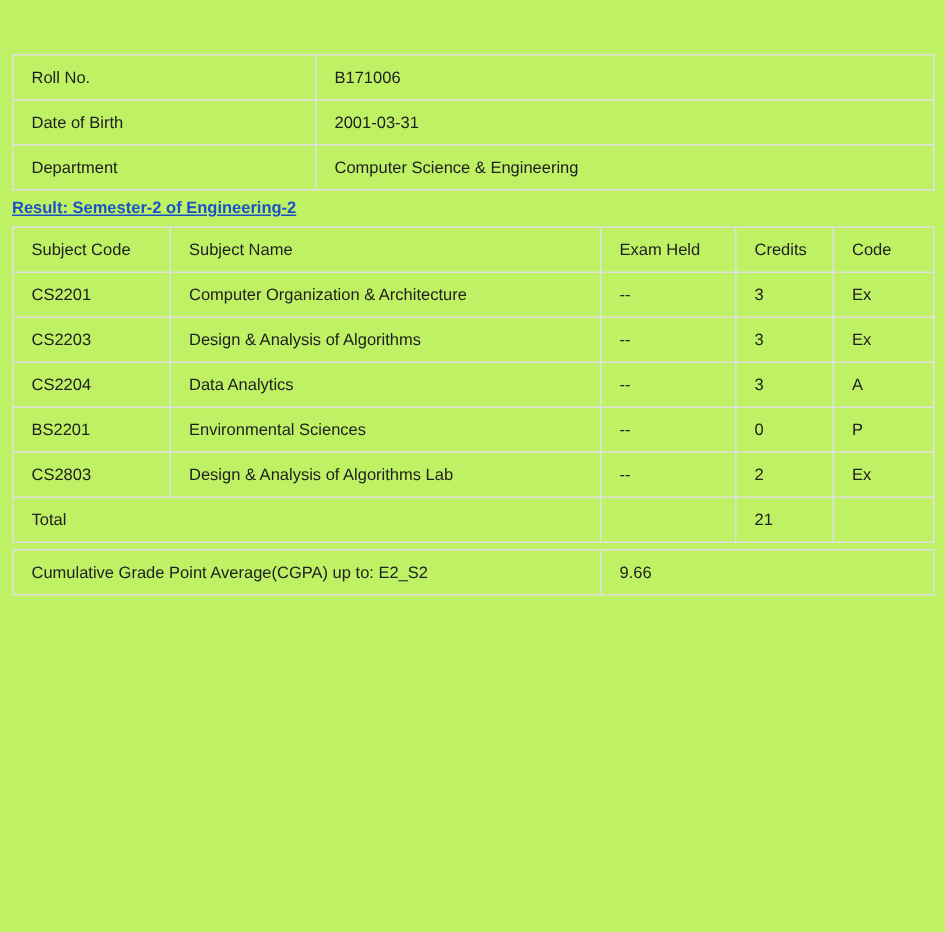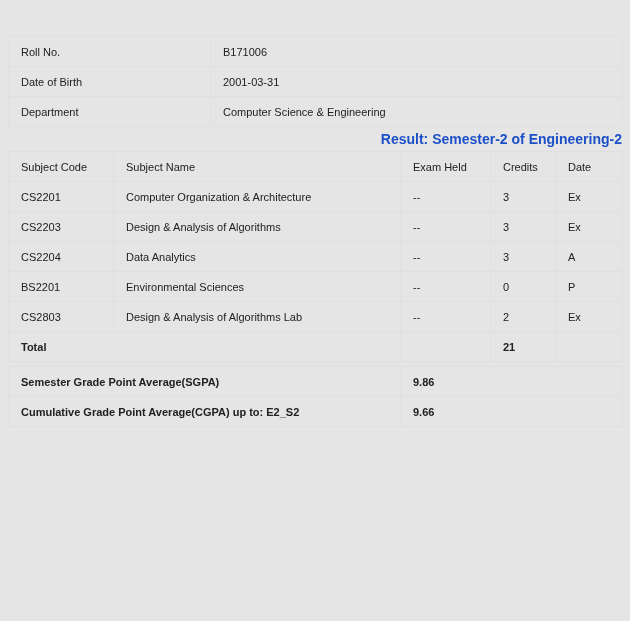--- a/index.html
+++ b/index.html
@@ -7,47 +7,48 @@
     padding: 0;
     background: #ffffff;
     font-family: "Liberation Sans", sans-serif;
     color: #212121;
   }
   .page {
     width: 630px;
     height: 621px;
     box-sizing: border-box;
     padding: 36px 8px 24px 8px;
-    background: #e5e5e5;
+    background: #bef264;
     overflow: hidden;
   }
   table {
     width: 614px;
     border-collapse: collapse;
     table-layout: fixed;
   }
   th, td {
     border: 1px solid #e0e0e0;
     font-size: 11px;
     height: 29px;
     padding: 0 12px;
     vertical-align: middle;
     text-align: left;
     overflow: hidden;
     white-space: nowrap;
   }
   th { font-weight: normal; }
-  .bold { font-weight: bold; }
+  .bold { font-weight: normal; }
   .result-title {
     height: 24px;
     line-height: 24px;
-    text-align: right;
-    font-size: 14px;
+    text-align: left;
+    font-size: 11px;
     font-weight: bold;
     color: #1c50c8;
+    text-decoration: underline;
   }
   .summary-table { margin-top: 4px; }
 </style>
 </head>
 <body>
 
 <div class="page">
 
   <table>
     <colgroup>
@@ -79,21 +80,21 @@
       <col style="width:90px">
         <col style="width:65px">
         <col style="width:67px">
     </colgroup>
     <thead>
         <tr id="results-head">
           <th>Subject Code</th>
           <th>Subject Name</th>
           <th>Exam Held</th>
           <th>Credits</th>
-          <th>Date</th>
+          <th>Code</th>
         </tr>
       </thead>
     <tbody id="results-rows">
         <tr>
           <td>CS2201</td>
           <td>Computer Organization &amp; Architecture</td>
           <td>--</td>
           <td>3</td>
           <td>Ex</td>
         </tr>
@@ -134,23 +135,19 @@
       </tbody>
   </table>
 
   <table class="summary-table">
     <colgroup>
         <col style="width:392px">
         <col style="width:222px">
       </colgroup>
     <tbody id="summary-rows">
         <tr>
-          <td class="bold">Semester Grade Point Average(SGPA)</td>
-          <td class="bold">9.86</td>
-        </tr>
-        <tr>
           <td class="bold">Cumulative Grade Point Average(CGPA) up to: E2_S2</td>
           <td class="bold">9.66</td>
         </tr>
       </tbody>
   </table>
 
 </div>
 
 </body></html>

